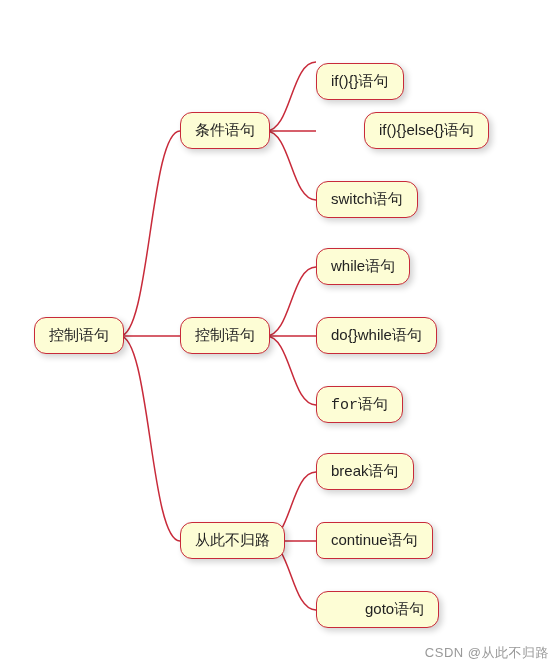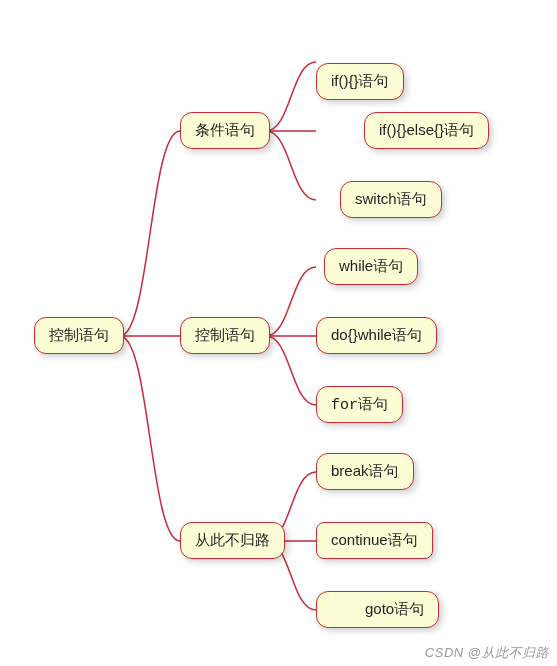--- a/index.html
+++ b/index.html
@@ -31,21 +31,20 @@
     white-space: nowrap;
     box-shadow: 3px 3px 6px rgba(0,0,0,0.18);
   }
   .watermark {
     position: absolute;
     right: 8px;
     bottom: 4px;
     font-size: 13px;
     color: #999;
     letter-spacing: 0.5px;
-    font-style: italic;
   }
 </style>
 </head>
 <body>
 
 <svg class="connectors">
   <g stroke="#c82a3a" stroke-width="1.5" fill="none">
 
     <path d="M120 336 C150 336 150 131 180 131"></path>
     <path d="M120 336 C150 336 150 336 180 336"></path>
@@ -70,23 +69,23 @@
 <div class="node" style="left:180px; top:112px;text-align:center;">条件语句</div>
 
 <div class="node" style="left:180px; top:317px;">控制语句</div>
 
 <div class="node" style="left:180px; top:522px;">从此不归路</div>
 
 <div class="node" style="left:316px; top:43px;margin-top:20px;">if(){}语句</div>
 
 <div class="node" style="left:316px; top:112px;margin-left:48px;">if(){}else{}语句</div>
 
-<div class="node" style="left:316px; top:181px;margin-left:24px;">switch语句</div>
+<div class="node" style="left:316px; top:181px;">switch语句</div>
 
-<div class="node" style="left:316px; top:248px;margin-left:8px;">while语句</div>
+<div class="node" style="left:316px; top:248px;">while语句</div>
 
 <div class="node" style="left:316px; top:317px;">do{}while语句</div>
 
 <div class="node" style="left:316px; top:386px;font-family:Liberation Mono, monospace;">for语句</div>
 
 <div class="node" style="left:316px; top:453px;">break语句</div>
 
 <div class="node" style="left:316px; top:522px;border-radius:8px;">continue语句</div>
 
 <div class="node" style="left:316px; top:591px;padding-left:48px;">goto语句</div>

